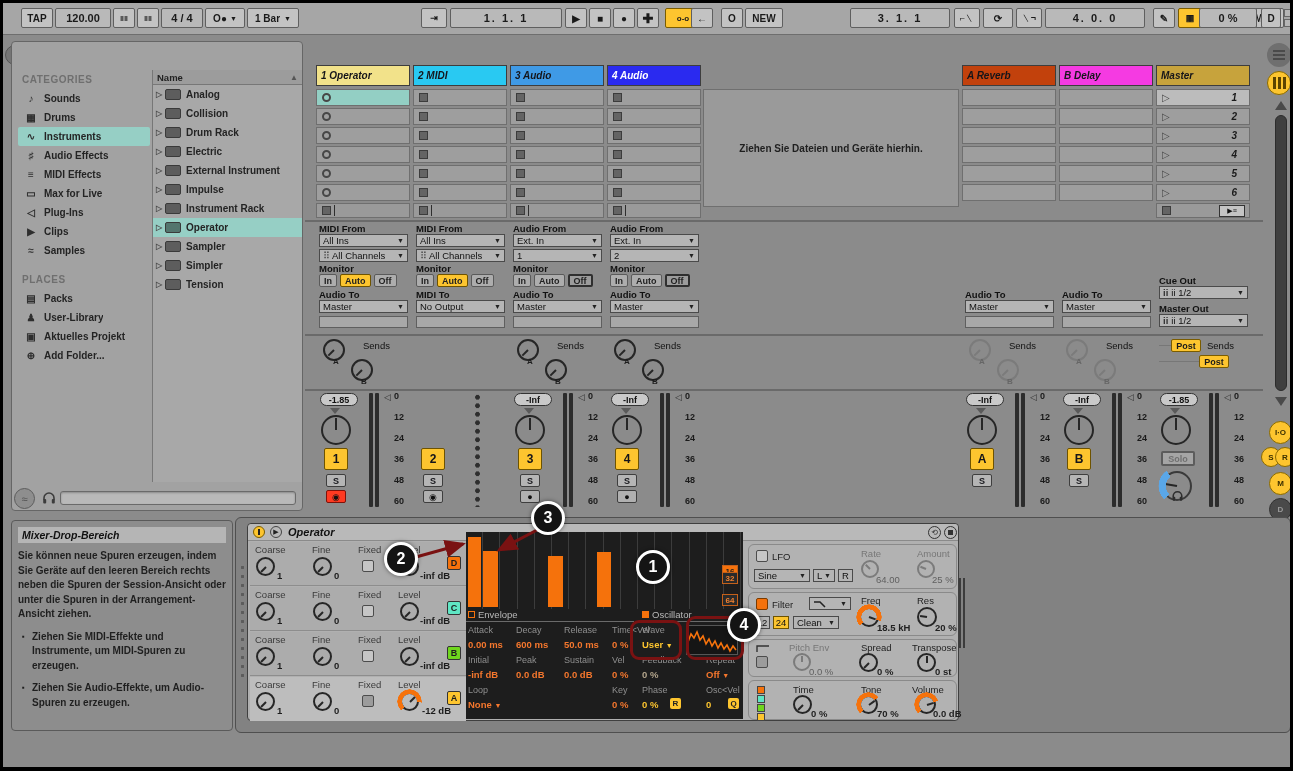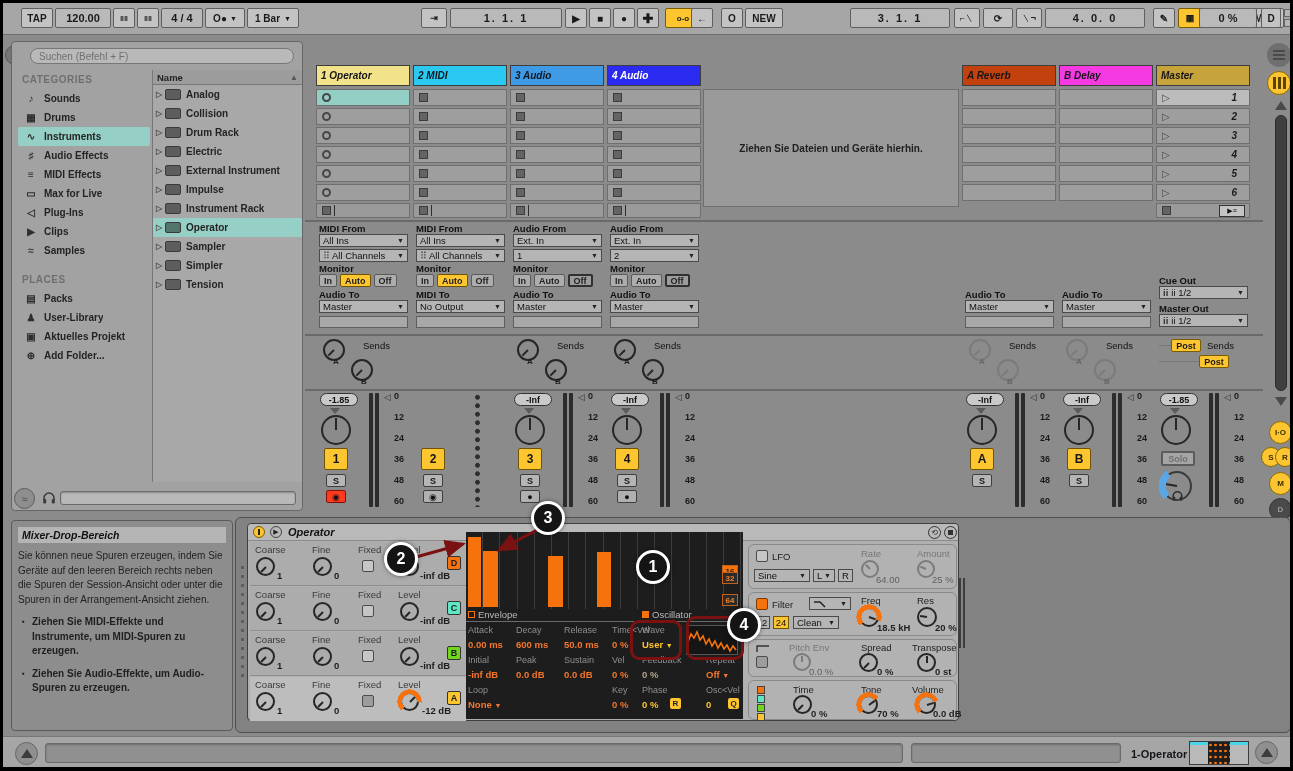--- a/index.html
+++ b/index.html
@@ -61,21 +61,21 @@
 .armbtn.red{background:#ff3a21;border-color:#7e120a}
 .meter{position:absolute;width:12px;top:390px;height:114px;display:flex;gap:2px}
 .meter i{width:4px;height:100%;background:#2c2c2c;border-radius:1px}
 .dotmeter{position:absolute;width:9px;top:390px;height:114px;background-image:radial-gradient(circle,#2e2e2e 2.1px,transparent 2.6px);background-size:9px 8.5px;background-position:center top}
 .scale{position:absolute;top:389px;height:114px;display:flex;flex-direction:column;justify-content:space-between}
 .scale span{font-size:9px;font-weight:bold;color:#1a1a1a;line-height:9px}
 .sctri{position:absolute;font-size:9px;color:#333}
 
 .ipanel{position:absolute;left:8px;top:517px;width:222px;height:211px;background:#8d8d8d;border:1px solid #5a5a5a;border-radius:4px;padding:6px}
 .ipanel .it{background:#b5b5b5;height:16px;font-size:10.5px;font-weight:bold;font-style:italic;color:#111;padding:2px 4px}
-.ipanel .ib{font-size:10px;font-weight:normal;color:#1f1f1f;line-height:14.5px;margin-top:6px}
+.ipanel .ib{font-size:10px;font-weight:bold;color:#1f1f1f;line-height:14.5px;margin-top:6px}
 .ipanel .ibu{font-size:10px;font-weight:bold;color:#1f1f1f;line-height:14.5px;margin-top:8px;padding-left:14px;position:relative}
 .ipanel .ibu::before{content:"▪";position:absolute;left:4px;top:0;font-size:8px}
 
 .deck{position:absolute;left:232px;top:514px;width:1056px;height:216px;background:#828282;border:1px solid #4f4f4f;border-radius:6px}
 .opdev{position:absolute;left:244px;top:520px;width:712px;height:198px;background:#b0b0b0;border:1px solid #3f3f3f;border-radius:4px}
 .oprow{position:absolute;left:2px;width:216px;height:44px;background:#acacac;border-bottom:1px solid #8d8d8d}
 .oprow.sel{background:#bdbdbd}
 .oplab{position:absolute;top:2px;font-size:9.5px;color:#3a3a3a}
 .opval{position:absolute;font-size:9.5px;font-weight:bold;color:#1c1c1c;white-space:nowrap}
 .badge{position:absolute;width:14px;height:14px;border:1px solid #333;border-radius:2px;font-size:9px;font-weight:bold;color:#1d1d1d;display:flex;align-items:center;justify-content:center}
@@ -157,21 +157,20 @@
 
   </div>
 
   <div class="numbox" style="left:1196px;top:5px;width:58px;letter-spacing:0;display:flex">0 %</div>
   <div class="btn" style="left:1258px;top:5px;width:20px">D</div>
   <div class="abs" style="left:1281px;top:6px;width:7px;height:8px;background:#b5b5b5;border:1px solid #666"></div>
   <div class="abs" style="left:1281px;top:16px;width:7px;height:8px;background:#b5b5b5;border:1px solid #666"></div>
 
   <div class="abs" style="left:2px;top:42px;width:20px;height:20px;border-radius:50%;background:#757575;border:1px solid #555;color:#3c3c3c;font-size:9px;display:flex;align-items:center;justify-content:center">▶</div>
   <div class="browser">
-    <input class="search" placeholder="Suchen (Befehl + F)" style="">
     <div class="abs" style="left:6px;top:28px;width:132px;height:412px">
       <div class="side-title" style="padding:4px">CATEGORIES</div>
       <div class="cat-list">
 
       <div class="cat">
             <span class="cicon">♪</span>
             <span>Sounds</span>
           </div>
           <div class="cat">
             <span class="cicon">▦</span>
@@ -1124,30 +1123,14 @@
     <line x1="413" y1="554" x2="460" y2="541" stroke="#7a1212" stroke-width="3" marker-end="url(#ah)"></line>
     <line x1="534" y1="527" x2="496" y2="547" stroke="#7a1212" stroke-width="3" marker-end="url(#ah)"></line>
   </svg>
   <div class="redrect" style="left:627px;top:617px;width:52px;height:40px"></div>
   <div class="redrect" style="left:683px;top:613px;width:58px;height:44px"></div>
   <div class="callout" style="left:633px;top:547px">1</div>
   <div class="callout" style="left:381px;top:539px">2</div>
   <div class="callout" style="left:528px;top:498px">3</div>
   <div class="callout" style="left:724px;top:605px">4</div>
 
-  <div class="statbar">
-    <div class="circbtn" style="left:12px;top:5px">
-        <span class="tri"></span>
-      </div>
-    <div class="recess" style="left:42px;top:6px;width:858px"></div>
-    <div class="recess" style="left:908px;top:6px;width:210px"></div>
-    <span class="abs" style="left:1128px;top:11px;font-size:11px;font-weight:bold;color:#15151a">1-Operator</span>
-    <div class="abs" style="left:1186px;top:4px;width:60px;height:24px;border:1px solid #3c3c3c;background:#9a9a9a;display:flex">
-      <span style="flex:1;background:linear-gradient(#49d6e8 0 3px,#b9b9b9 3px)"></span>
-      <span style="flex:1.2;background:#1d1d1d;background-image:radial-gradient(circle,#f5720c 1px,transparent 1.6px);background-size:5px 6px"></span>
-      <span style="flex:1;background:linear-gradient(#49d6e8 0 3px,#b9b9b9 3px)"></span>
-    </div>
-    <div class="circbtn" style="left:1252px;top:4px">
-        <span class="tri"></span>
-      </div>
-  </div>
   <div class="abs" style="left:0;top:764px;width:100%;height:4px;background:#000"></div>
 </div>
 
 </body></html>

